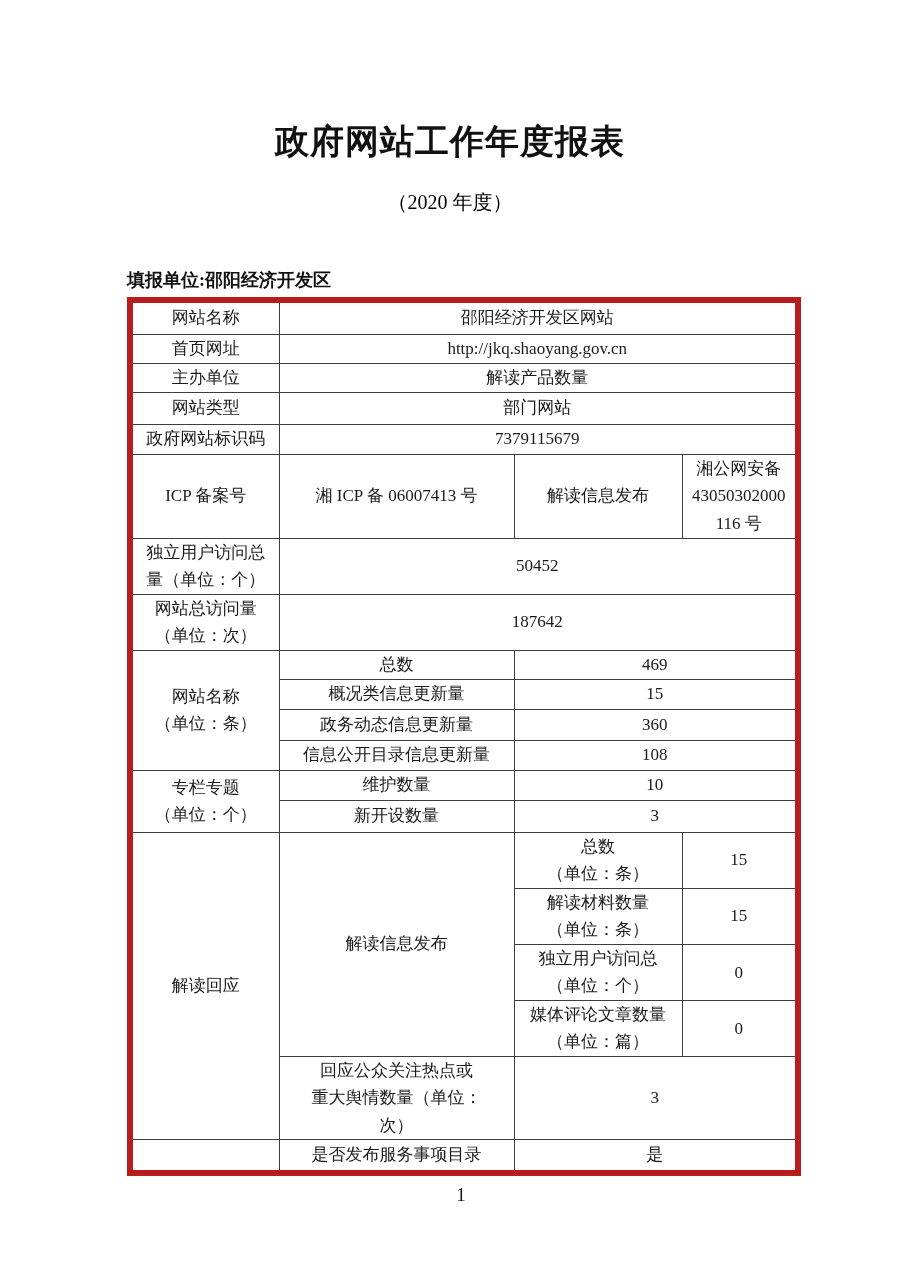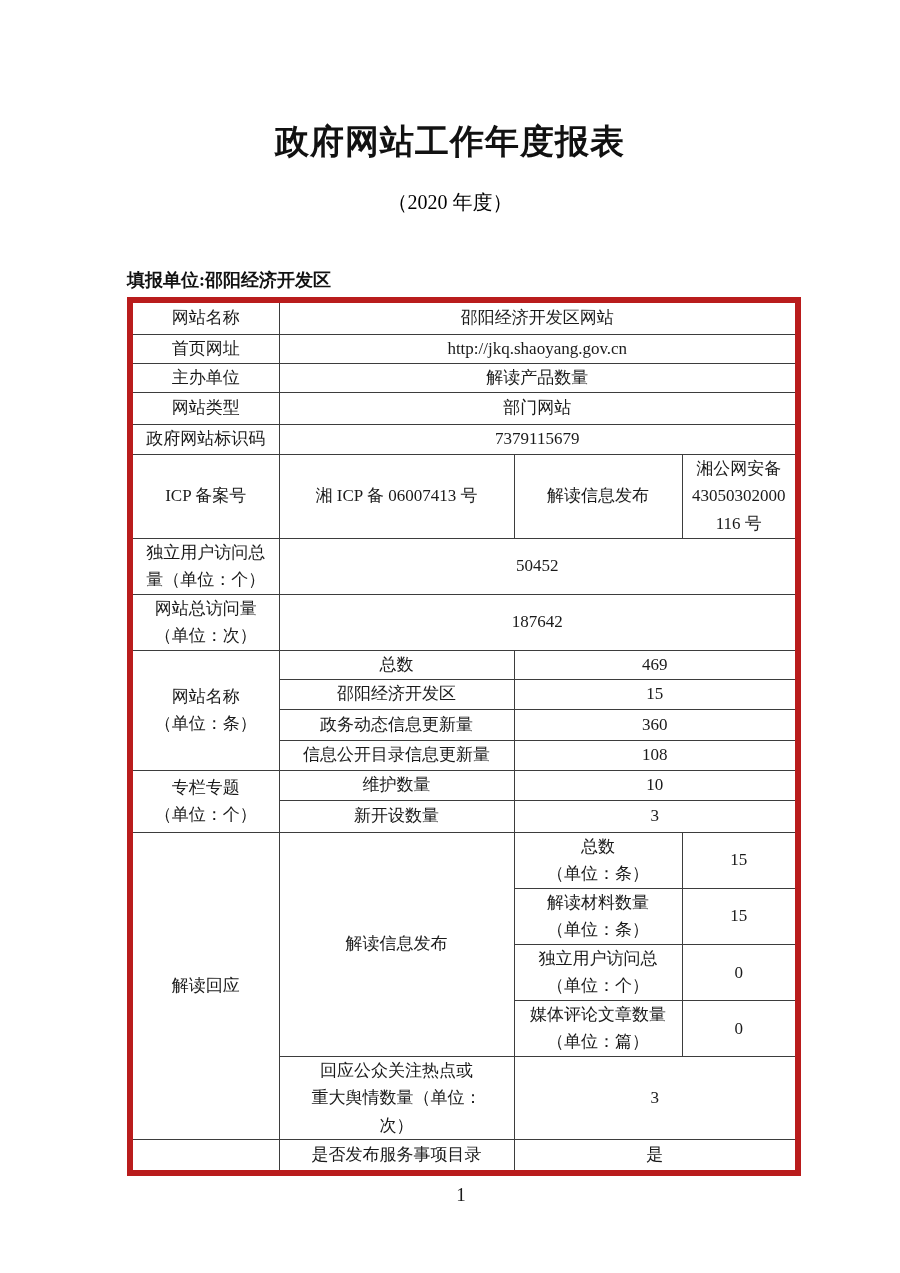--- a/index.html
+++ b/index.html
@@ -152,21 +152,21 @@
       <td colspan="3">187642</td>
     </tr>
 
     <tr class="r9">
       <td rowspan="4">网站名称
 （单位：条）</td>
       <td>总数</td>
       <td colspan="2">469</td>
     </tr>
     <tr class="r10">
-      <td>邵阳经济开发区</td>
+      <td>概况类信息更新量</td>
       <td colspan="2">15</td>
     </tr>
     <tr class="r11">
       <td>政务动态信息更新量</td>
       <td colspan="2">360</td>
     </tr>
     <tr class="r12">
       <td>信息公开目录信息更新量</td>
       <td colspan="2">108</td>
     </tr>

